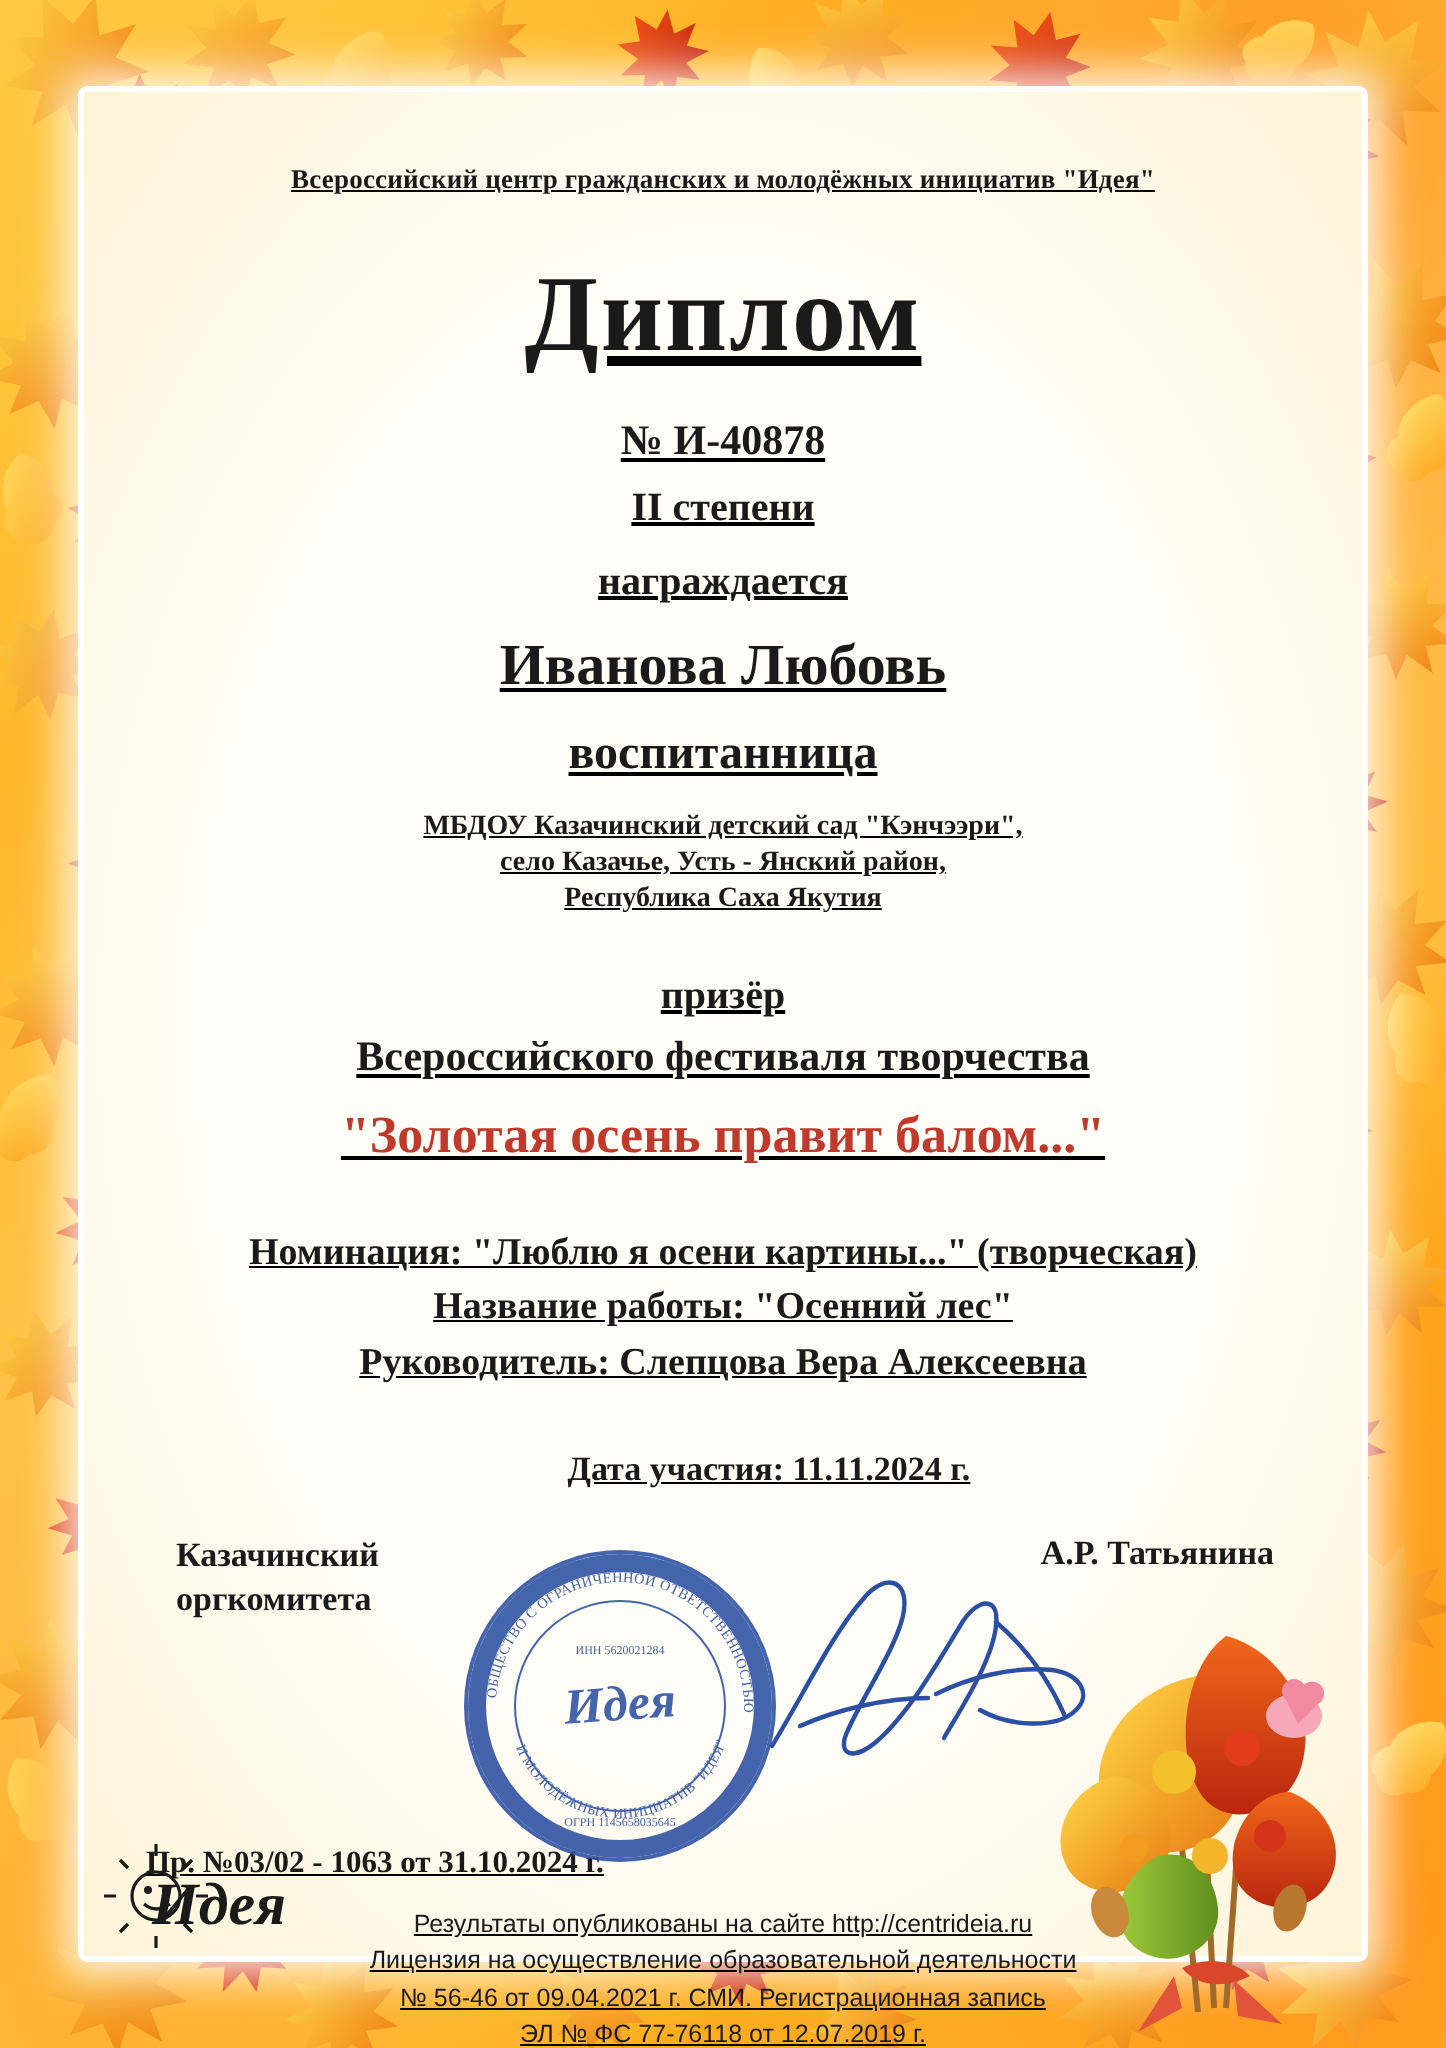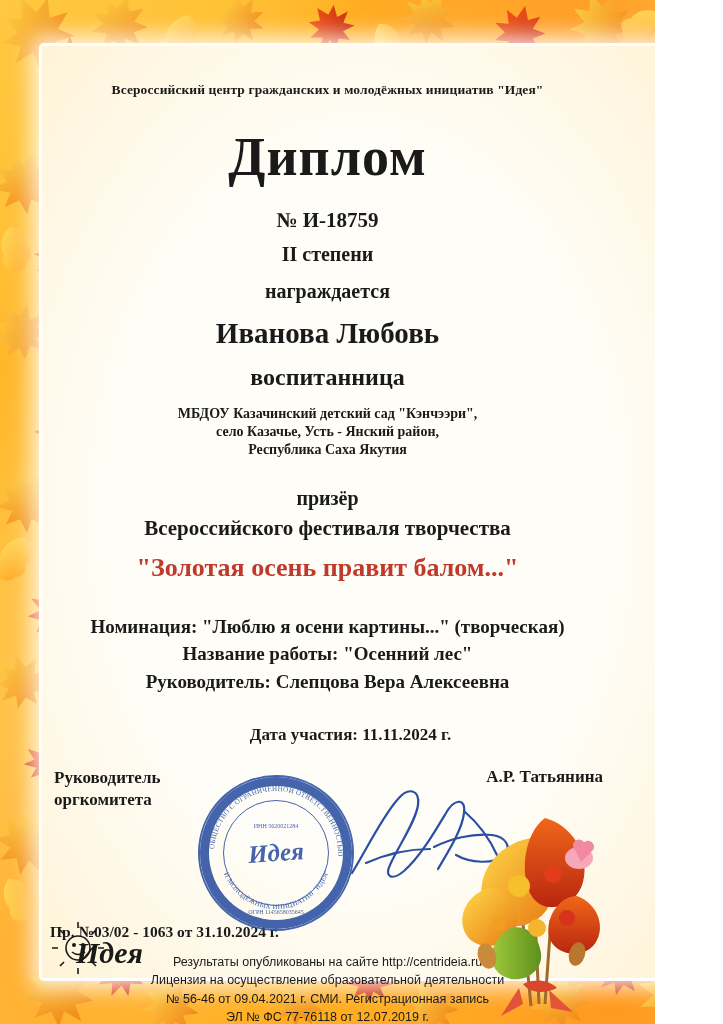--- a/index.html
+++ b/index.html
@@ -9,29 +9,30 @@
   body {
     width: 723px;
     height: 1024px;
     font-family: "Liberation Serif", serif;
     background: #ffffff;
     overflow: hidden;
   }
 
   #diploma {
     position: relative;
-    width: 655px;
+    width: 723px;
     height: 1024px;
     overflow: hidden;
     background:
       radial-gradient(ellipse at 12% 8%, rgba(255,196,60,0.95) 0%, rgba(255,196,60,0) 38%),
       radial-gradient(ellipse at 90% 6%, rgba(255,150,30,0.9) 0%, rgba(255,150,30,0) 36%),
       radial-gradient(ellipse at 6% 92%, rgba(255,170,40,0.9) 0%, rgba(255,170,40,0) 34%),
       radial-gradient(ellipse at 94% 94%, rgba(255,140,20,0.85) 0%, rgba(255,140,20,0) 36%),
       linear-gradient(135deg, #ffd24a 0%, #ffb020 22%, #ffe27a 50%, #ffae1c 78%, #ffcc45 100%);
+    text-decoration: underline;
   }
 
   
   .border-layer {
     position: absolute;
     inset: 0;
     pointer-events: none;
   }
 
   
@@ -226,21 +227,21 @@
     position: absolute;
     left: 330px;
     top: 10px;
   }
 
   .protocol {
     margin-top: 6px;
     font-size: 15.5px;
     font-weight: bold;
     text-align: left;
-    padding-left: 42px;
+    padding-left: 31px;
   }
 
   .fine-print {
     margin-top: 12px;
     font-size: 12.5px;
     font-family: "Liberation Sans", sans-serif;
     line-height: 1.45;
     color: #1a1a1a;
   }
 
@@ -389,21 +390,21 @@
   </div>
 
   <div class="page"></div>
 
   <div class="content">
 
     <div class="org-line">Всероссийский центр гражданских и молодёжных инициатив "Идея"</div>
 
     <div class="title">Диплом</div>
 
-    <div class="doc-number">№ И-18759</div>
+    <div class="doc-number">№ И-40878</div>
     <div class="degree">II степени</div>
     <div class="awarded-label">награждается</div>
     <div class="recipient">Иванова Любовь</div>
     <div class="role">воспитанница</div>
 
     <div class="institution">
       <div>МБДОУ Казачинский детский сад "Кэнчээри",</div>
       <div>село Казачье, Усть - Янский район,</div>
       <div>Республика Саха Якутия</div>
     </div>
@@ -415,21 +416,21 @@
     <div class="details">
       <div>Номинация: "Люблю я осени картины..." (творческая)</div>
       <div>Название работы: "Осенний лес"</div>
       <div>Руководитель: Слепцова Вера Алексеевна</div>
     </div>
 
     <div class="date-line">Дата участия: 11.11.2024 г.</div>
 
     <div class="sign-block">
       <div class="chairman">
-        <div>Руководитель</div>
+        <div>Казачинский</div>
         <div>оргкомитета</div>
       </div>
 
       <div class="chairman-name">А.Р. Татьянина</div>
 
       <div class="stamp">
         <div class="stamp-inner"></div>
         <svg class="stamp-ring-text" viewBox="0 0 152 152">
           <defs>
             <path id="arcTop" d="M 14 76 A 62 62 0 0 1 138 76"></path>

